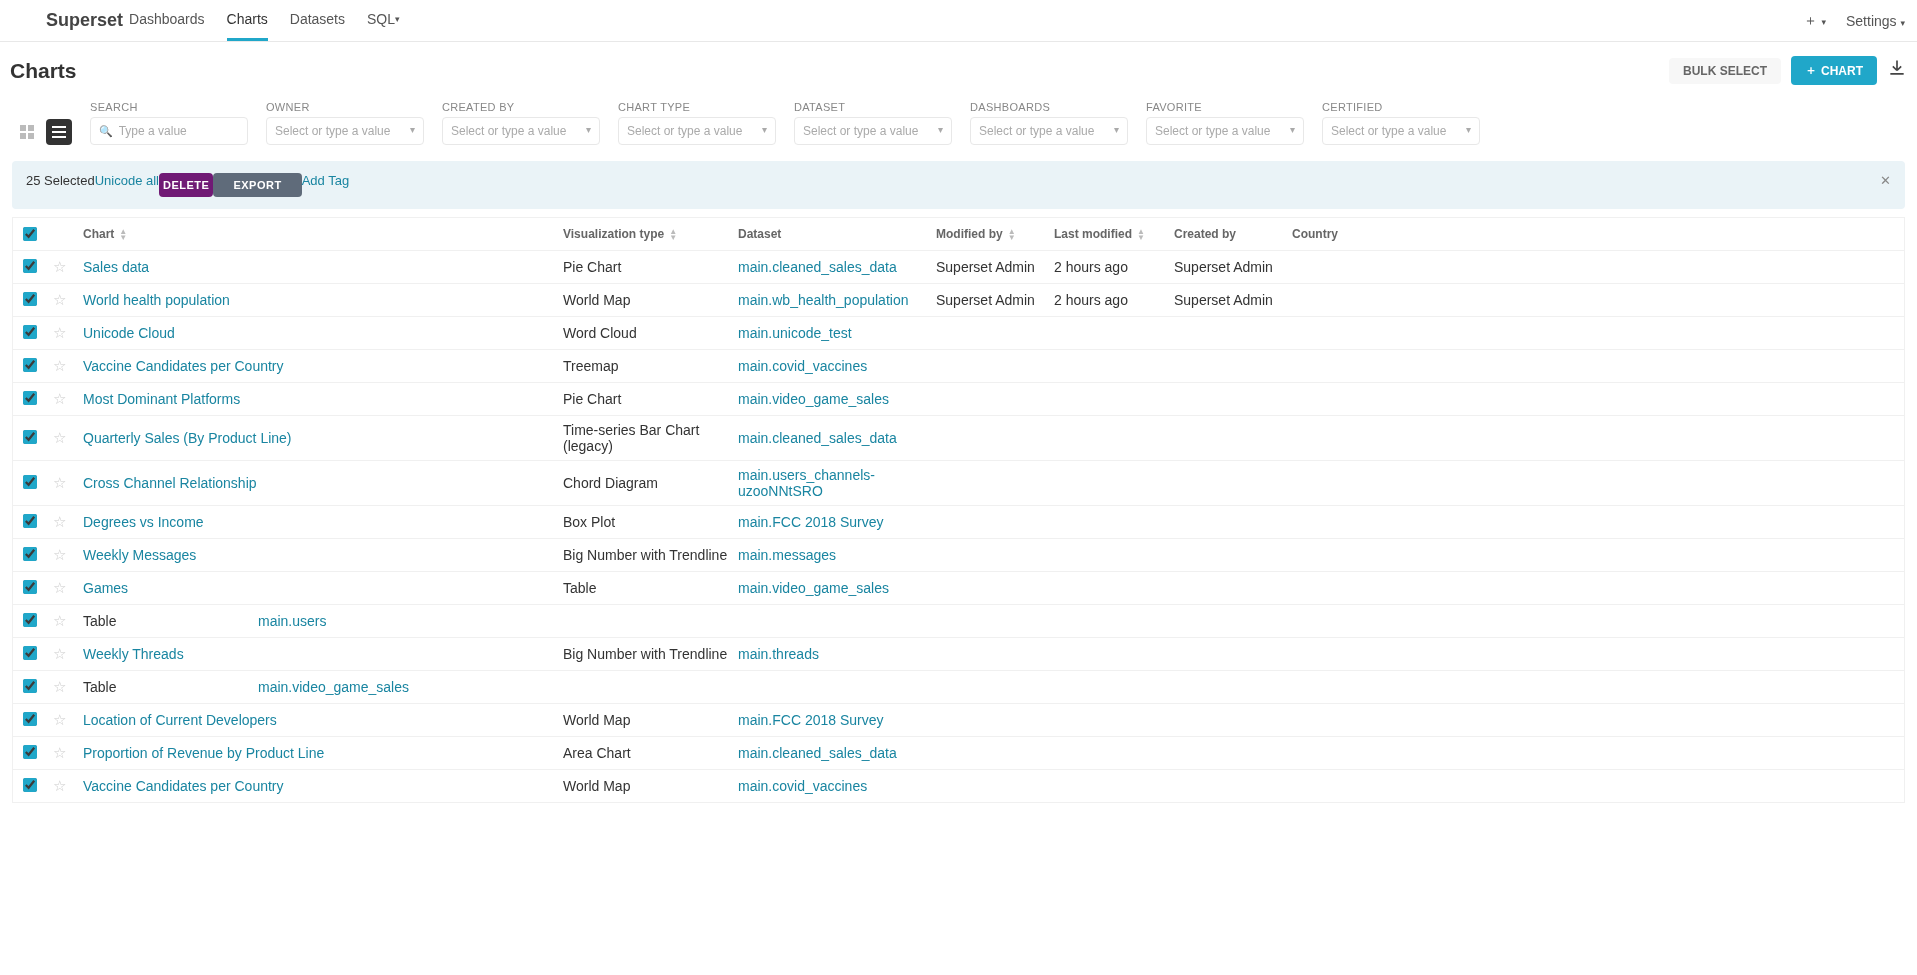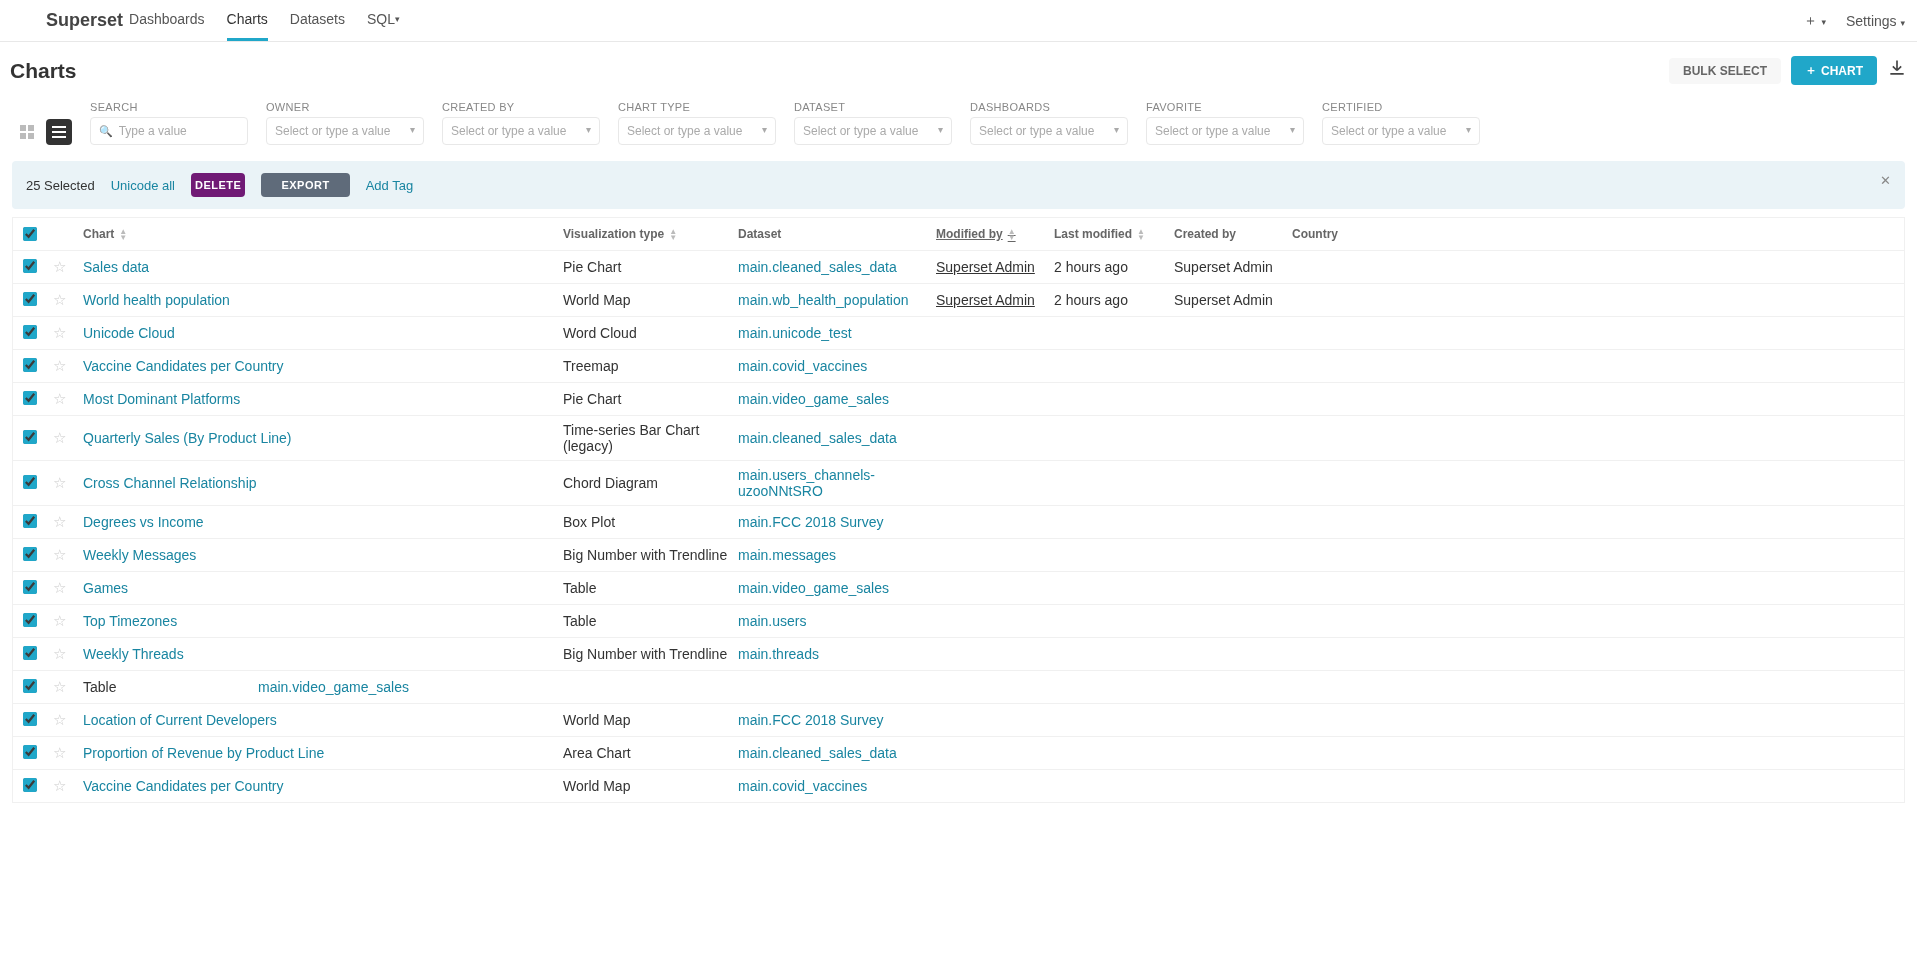--- a/index.html
+++ b/index.html
@@ -31,38 +31,38 @@
 .viewtoggle .vt.inactive { background: #fff; color: #999; }
 .filtergroup { display: flex; flex-direction: column; gap: 4px; }
 .filtergroup label { font-size: 11px; letter-spacing: .3px; color: #888; }
 .filtergroup .sel, .filtergroup .search { height: 28px; border: 1px solid #e8e8e8; border-radius: 4px; padding: 0 22px 0 8px; font-size: 12px; color: #aaa; background: #fff; position: relative; display: flex; align-items: center; }
 .filtergroup .search { width: 158px; }
 .filtergroup .sel { width: 158px; }
 .filtergroup .sel::after { content: "▾"; position: absolute; right: 8px; top: 6px; font-size: 10px; color: #aaa; }
 .filtergroup .search .sicn { margin-right: 6px; font-size: 11px; color: #bbb; }
 
 
-.selectionbar { margin: 0 12px 8px 12px; background: #eaf3f7; border-radius: 4px; padding: 12px 14px; display: flex; align-items: center; gap: 16px; position: relative; }
+.selectionbar { margin: 0 12px 8px 12px; background: #eaf3f7; border-radius: 4px; padding: 12px 14px; display: flex; align-items: flex-start; position: relative; }
 .selectionbar .count { font-size: 13px; color: #333; }
 .selectionbar .linklike { color: #1985a1; font-size: 13px; cursor: pointer; }
 .btn-danger { background: #701a75; color: #fff; padding: 6px 4px; font-size: 11px; letter-spacing: .5px; }
 .btn-dark { background: #5f6b7a; color: #fff; padding: 6px 20px; font-size: 11px; letter-spacing: .5px; }
 .selectionbar .close { position: absolute; right: 14px; top: 12px; color: #888; cursor: pointer; font-size: 13px; }
 
 
 .tbl { margin: 0 12px; border: 1px solid #f0f0f0; border-top: none; }
 .tbl-row { display: flex; align-items: center; min-height: 33px; border-top: 1px solid #f0f0f0; padding: 6px 10px; }
 .tbl-row.header { background: #fff; font-weight: 600; color: #666; font-size: 12px; }
 .tbl-row.header .col { display: flex; align-items: center; gap: 5px; }
 .tbl-row .col-check { width: 30px; }
 .tbl-row .col-star { width: 30px; color: #ccc; font-size: 15px; }
 .tbl-row .col-chart { flex: 0 0 480px; }
 .tbl-row .col-viz { flex: 0 0 175px; }
 .tbl-row .col-ds { flex: 0 0 198px; }
-.tbl-row .col-modby { flex: 0 0 118px; text-decoration: underline; }
+.tbl-row .col-modby { flex: 0 0 118px; }
 .tbl-row .col-lastmod { flex: 0 0 120px; }
 .tbl-row .col-crby { flex: 0 0 118px; }
 .tbl-row .col-actions { flex: 0 0 80px; }
 .tbl-row .link { color: #1985a1; cursor: pointer; }
 .tbl-row input[type=checkbox] { width: 14px; height: 14px; accent-color: #20a7c9; }
 .sorticon { font-size: 8px; color: #bbb; line-height: 7px; display: inline-flex; flex-direction: column; }
 .sorticon span { height: 6px; }
 </style>
 </head>
 <body>
@@ -321,21 +321,20 @@
         <div class="col col-viz">Table</div>
         <div class="col col-ds"><span class="link">main.video_game_sales</span></div>
         <div class="col col-modby"></div>
         <div class="col col-lastmod"></div>
         <div class="col col-crby"></div>
         <div class="col col-actions"></div>
       </div>
       <div class="tbl-row">
         <div class="col col-check"><input type="checkbox" checked="" style=""></div>
         <div class="col col-star">☆</div>
-        <div class="col col-chart"><span class="link">Top Timezones</span></div>
         <div class="col col-viz">Table</div>
         <div class="col col-ds"><span class="link">main.users</span></div>
         <div class="col col-modby"></div>
         <div class="col col-lastmod"></div>
         <div class="col col-crby"></div>
         <div class="col col-actions"></div>
       </div>
       <div class="tbl-row">
         <div class="col col-check"><input type="checkbox" checked="" style=""></div>
         <div class="col col-star">☆</div>

